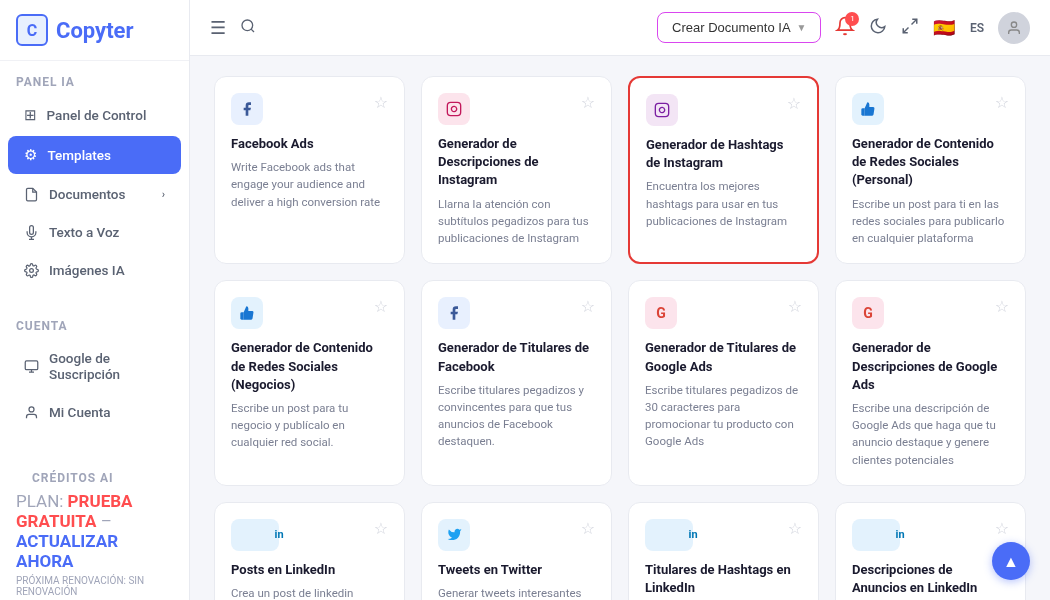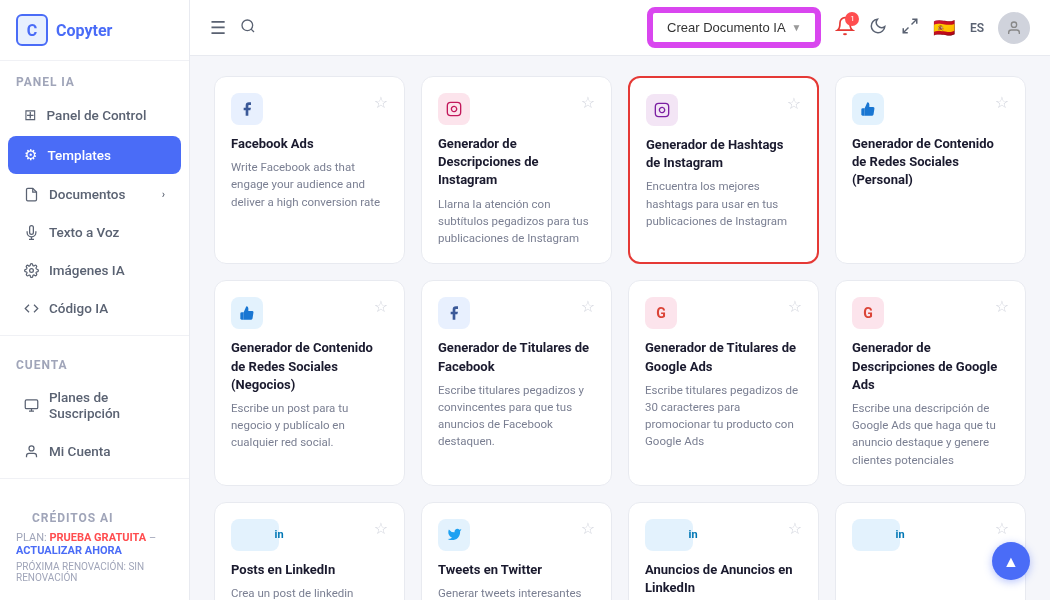--- a/index.html
+++ b/index.html
@@ -24,21 +24,21 @@
     }
     .logo-icon {
       width: 32px; height: 32px;
       background: #e8f0fe;
       border-radius: 6px;
       display: flex; align-items: center; justify-content: center;
       font-weight: 700; font-size: 16px; color: #4a6cf7;
       border: 2px solid #4a6cf7;
       margin-right: 8px;
     }
-    .logo-text { font-size: 16px; font-weight: 700; color: #4a6cf7; }
+    .logo-text { font-size: 22px; font-weight: 700; color: #4a6cf7; }
 
     .sidebar-section-label {
       font-size: 12px; font-weight: 700; color: #a0a5b9;
       padding: 14px 16px 6px 16px;
       letter-spacing: 0.08em;
       text-transform: uppercase;
     }
     .sidebar-item {
       display: flex; align-items: center;
       padding: 10px 16px;
@@ -74,21 +74,21 @@
       padding: 0 20px;
       height: 56px;
       min-height: 56px;
     }
     .topbar-left { display: flex; align-items: center; gap: 14px; }
     .hamburger { font-size: 18px; cursor: pointer; color: #5a6272; }
     .search-icon-btn { font-size: 16px; cursor: pointer; color: #5a6272; }
     .topbar-right { margin-left: auto; display: flex; align-items: center; gap: 14px; }
     .crear-btn {
       display: flex; align-items: center; gap: 6px;
-      background: #fff; border: 6px solid #d946ef;
+      background: #fff; border: 1px solid #d946ef;
       border-radius: 8px; padding: 7px 14px;
       font-size: 13px; color: #333; cursor: pointer;
       font-weight: 500;
       margin-left: 24px;
     }
     .crear-btn .chevron { font-size: 10px; color: #999; }
     .topbar-icon { font-size: 18px; color: #5a6272; cursor: pointer; position: relative; }
     .notif-badge {
       position: absolute; top: -4px; right: -4px;
       background: #ff4d4f; color: #fff; border-radius: 50%;
@@ -149,21 +149,21 @@
     .card-title {
       font-size: 13px; font-weight: 700; color: #1a1a2e;
       margin-bottom: 6px; line-height: 1.4;
     }
     .card-desc {
       font-size: 11.5px; color: #7a7f92; line-height: 1.5;
     }
 
     
     .credits-section { padding: 10px 16px 6px; }
-    .credits-plan { font-size: 11px; color: #a0a5b9; margin-bottom: 4px; }
+    .credits-plan { font-size: 17px; color: #a0a5b9; margin-bottom: 4px; }
     .credits-plan a { color: #ff4d4f; font-weight: 700; text-decoration: none; }
     .credits-renew { font-size: 10px; color: #a0a5b9; margin-bottom: 8px; }
 
     .scrollbar-btn {
       position: fixed; bottom: 20px; right: 20px;
       background: #4a6cf7; color: #fff;
       border-radius: 50%; width: 38px; height: 38px;
       display: flex; align-items: center; justify-content: center;
       cursor: pointer; font-size: 16px; box-shadow: 0 2px 8px rgba(74,108,247,0.4);
     }
@@ -215,44 +215,35 @@
   <div class="sidebar-item">
     <span class="icon">
       <svg width="15" height="15" viewBox="0 0 24 24" fill="none" stroke="currentColor" stroke-width="2">
           <circle cx="12" cy="12" r="3"></circle>
           <path d="M19.4 15a1.65 1.65 0 0 0 .33 1.82l.06.06a2 2 0 0 1-2.83 2.83l-.06-.06a1.65 1.65 0 0 0-1.82-.33 1.65 1.65 0 0 0-1 1.51V21a2 2 0 0 1-4 0v-.09A1.65 1.65 0 0 0 9 19.4a1.65 1.65 0 0 0-1.82.33l-.06.06a2 2 0 0 1-2.83-2.83l.06-.06A1.65 1.65 0 0 0 4.68 15a1.65 1.65 0 0 0-1.51-1H3a2 2 0 0 1 0-4h.09A1.65 1.65 0 0 0 4.6 9a1.65 1.65 0 0 0-.33-1.82l-.06-.06a2 2 0 0 1 2.83-2.83l.06.06A1.65 1.65 0 0 0 9 4.68a1.65 1.65 0 0 0 1-1.51V3a2 2 0 0 1 4 0v.09a1.65 1.65 0 0 0 1 1.51 1.65 1.65 0 0 0 1.82-.33l.06-.06a2 2 0 0 1 2.83 2.83l-.06.06A1.65 1.65 0 0 0 19.4 9a1.65 1.65 0 0 0 1.51 1H21a2 2 0 0 1 0 4h-.09a1.65 1.65 0 0 0-1.51 1z"></path>
         </svg>
     </span>
     <span>Imágenes IA</span>
   </div>
 
-  <div class="sidebar-item">
-    <span class="icon">
-      <svg width="15" height="15" viewBox="0 0 24 24" fill="none" stroke="currentColor" stroke-width="2">
-          <polyline points="16 18 22 12 16 6"></polyline>
-          <polyline points="8 6 2 12 8 18"></polyline>
-        </svg>
-    </span>
-    <span>Código IA</span>
-  </div>
 
 
   <div class="sidebar-divider"></div>
 
   <div class="sidebar-section-label">CUENTA</div>
 
   <div class="sidebar-item">
     <span class="icon">
       <svg width="15" height="15" viewBox="0 0 24 24" fill="none" stroke="currentColor" stroke-width="2">
           <rect x="2" y="3" width="20" height="14" rx="2"></rect>
           <line x1="8" y1="21" x2="16" y2="21"></line>
           <line x1="12" y1="17" x2="12" y2="21"></line>
         </svg>
     </span>
-    <span>Planes de Suscripción</span>
+    <span>Google de Suscripción</span>
   </div>
 
   <div class="sidebar-item">
     <span class="icon">
       <svg width="15" height="15" viewBox="0 0 24 24" fill="none" stroke="currentColor" stroke-width="2">
           <path d="M20 21v-2a4 4 0 0 0-4-4H8a4 4 0 0 0-4 4v2"></path>
           <circle cx="12" cy="7" r="4"></circle>
         </svg>
     </span>
     <span>Mi Cuenta</span>
@@ -372,20 +363,21 @@
         <div class="card-header">
           <div class="card-icon thumb">
             <svg width="16" height="16" viewBox="0 0 24 24" fill="#1976d2">
                 <path d="M14 9V5a3 3 0 0 0-3-3l-4 9v11h11.28a2 2 0 0 0 2-1.7l1.38-9a2 2 0 0 0-2-2.3H14z"></path>
                 <path d="M7 22H4a2 2 0 0 1-2-2v-7a2 2 0 0 1 2-2h3"></path>
               </svg>
           </div>
           <span class="star-icon empty">☆</span>
         </div>
         <div class="card-title">Generador de Contenido de Redes Sociales (Personal)</div>
+        <div class="card-desc">Escribe un post para ti en las redes sociales para publicarlo en cualquier plataforma</div>
       </div>
     </div>
 
     <div class="cards-grid" style="margin-top:16px;">
 
       <div class="card">
         <div class="card-header">
           <div class="card-icon thumb">
             <svg width="16" height="16" viewBox="0 0 24 24" fill="#1976d2">
                 <path d="M14 9V5a3 3 0 0 0-3-3l-4 9v11h11.28a2 2 0 0 0 2-1.7l1.38-9a2 2 0 0 0-2-2.3H14z"></path>
@@ -452,29 +444,30 @@
         </div>
         <div class="card-title">Tweets en Twitter</div>
         <div class="card-desc">Generar tweets interesantes en Twitter con IA</div>
       </div>
 
       <div class="card">
         <div class="card-header">
           <div class="card-icon li" style="font-weight:700;font-size:11px;color:#0077b5;">in</div>
           <span class="star-icon empty">☆</span>
         </div>
-        <div class="card-title">Anuncios de Anuncios en LinkedIn</div>
+        <div class="card-title">Titulares de Hashtags en LinkedIn</div>
 
       </div>
 
       <div class="card">
         <div class="card-header">
           <div class="card-icon li" style="font-weight:700;font-size:11px;color:#0077b5;">in</div>
           <span class="star-icon empty">☆</span>
         </div>
+        <div class="card-title">Descripciones de Anuncios en LinkedIn</div>
 
       </div>
     </div>
   </div>
 </div>
 
 <div class="scrollbar-btn">
   <span>▲</span>
 </div>
 

